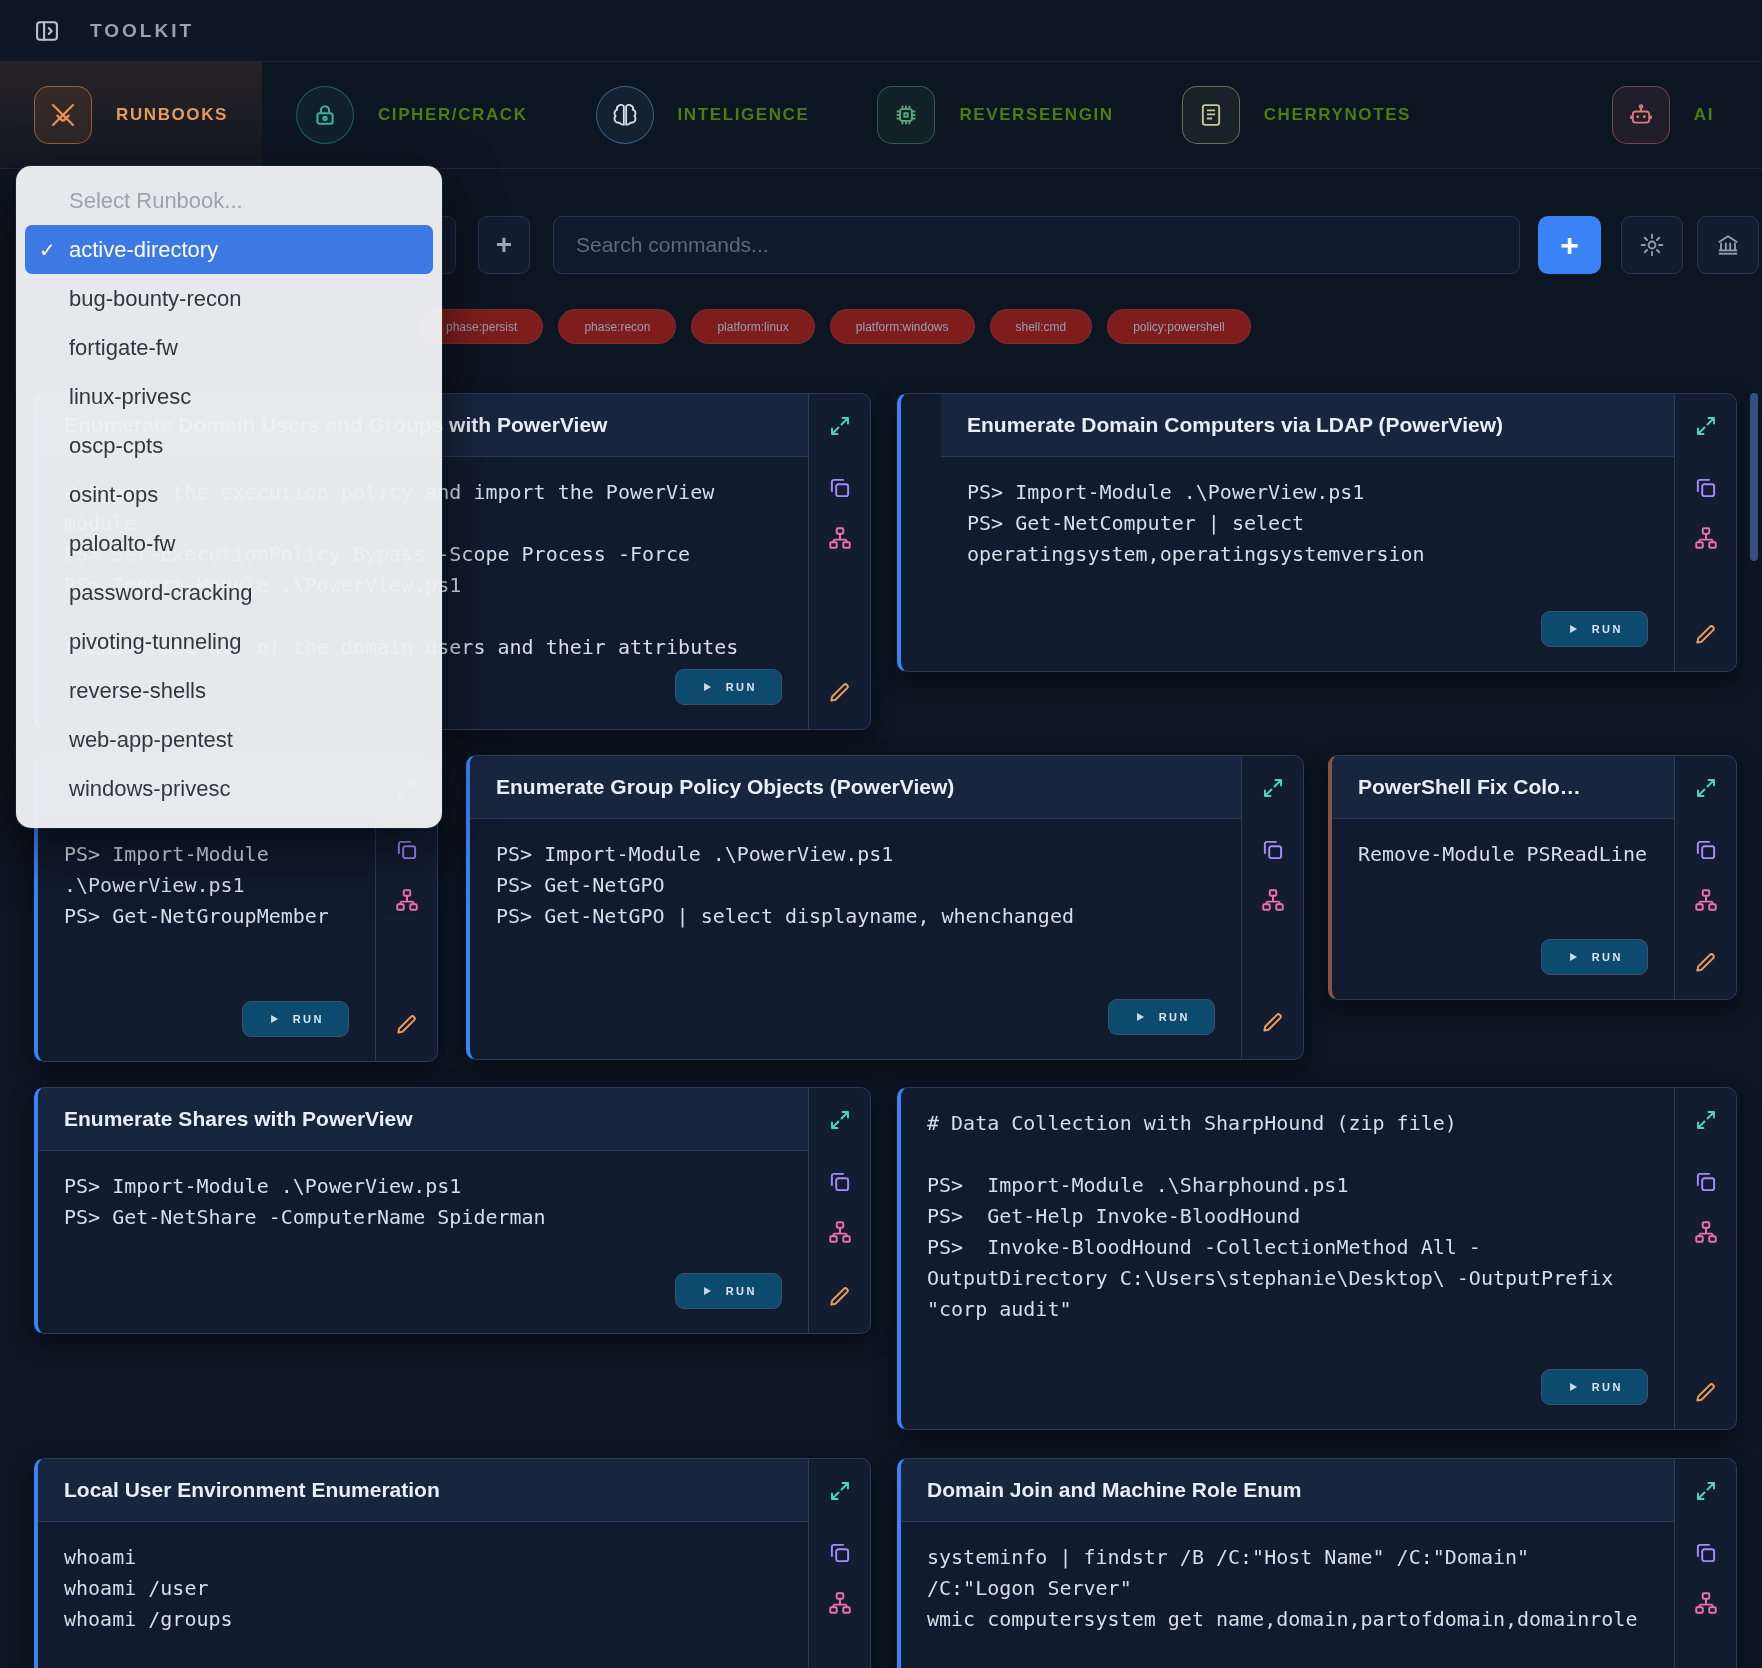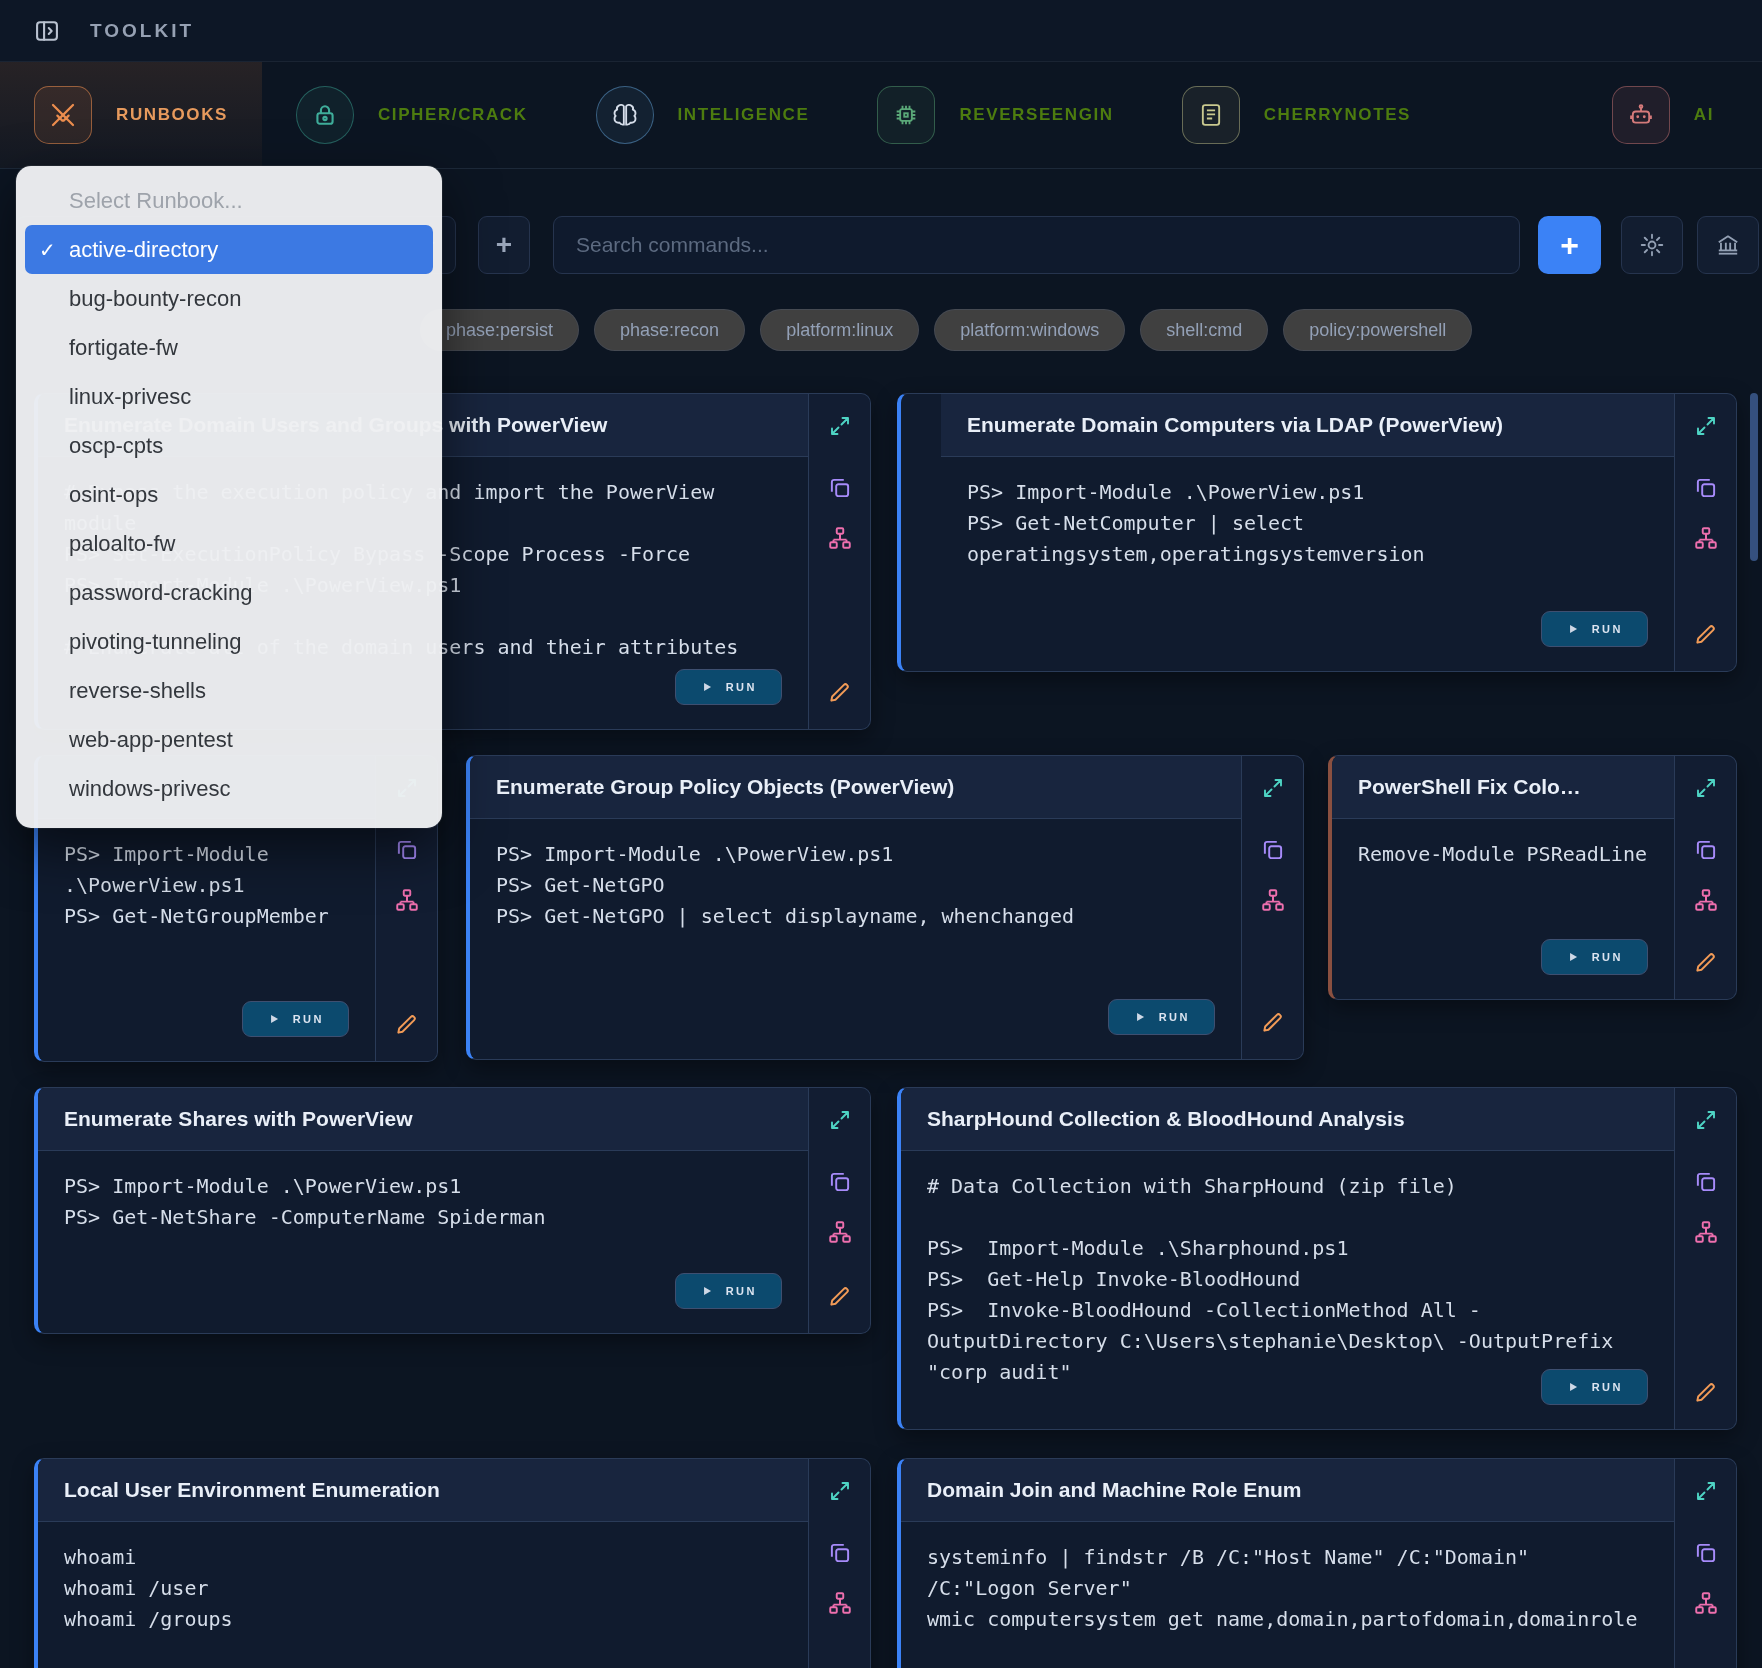--- a/index.html
+++ b/index.html
@@ -60,22 +60,22 @@
     position:absolute; left:1538px; top:216px; width:63px; height:58px;
     background:#3b82f6; border:none; border-radius:10px; color:#fff;
     font-size:32px; font-weight:bold; display:flex; align-items:center; justify-content:center; cursor:pointer;
   }
   .settings-btn{ left:1621px; width:62px; color:#93a0b4; }
   .home-btn{ left:1697px; width:62px; color:#93a0b4; }
 
   
   .tags{ position:absolute; left:420px; top:309px; display:flex; gap:15px; z-index:2; }
   .tag{
-    height:42px; padding:0 25px; border-radius:21px; background:#404040;
-    border:1px solid rgba(90,110,145,.22); color:#93a0b6; font-size:18px;
+    height:35px; padding:0 25px; border-radius:21px; background:#7f1d1d;
+    border:1px solid rgba(90,110,145,.22); color:#93a0b6; font-size:12px;
     display:flex; align-items:center; white-space:nowrap; cursor:pointer;
   }
 
   
   .card{
     position:absolute; display:flex; background:#101b2e;
     border:1px solid #2a3b58; border-left:4px solid #3b82f6; border-radius:10px;
     overflow:hidden; box-shadow:0 8px 22px rgba(0,0,0,.38); z-index:3;
   }
   .card.accent-red{ border-left-color:#8a5040; }
@@ -505,21 +505,20 @@
   <div class="rail-btn i-edit">
     <svg width="26" height="26" viewBox="0 0 24 24" fill="none" stroke="currentColor" stroke-width="1.8" stroke-linejoin="round">
           <path d="M4 20l.8-3.8L15.6 5.4a2 2 0 0 1 2.8 0l.2.2a2 2 0 0 1 0 2.8L7.8 19.2 4 20z"></path>
         </svg>
   </div>
 </div>
 </section>
 
 <section class="card pos-g">
   <div class="card-main">
-    <div class="card-head">SharpHound Collection &amp; BloodHound Analysis</div>
     <div class="card-body"># Data Collection with SharpHound (zip file)
 
 PS&gt;  Import-Module .\Sharphound.ps1
 PS&gt;  Get-Help Invoke-BloodHound
 PS&gt;  Invoke-BloodHound -CollectionMethod All -OutputDirectory C:\Users\stephanie\Desktop\ -OutputPrefix "corp audit"</div>
     <button class="run-btn">
   <span class="play">
     <svg width="14" height="14" viewBox="0 0 24 24" fill="currentColor">
             <path d="M7 5l12 7-12 7z"></path>
           </svg>

